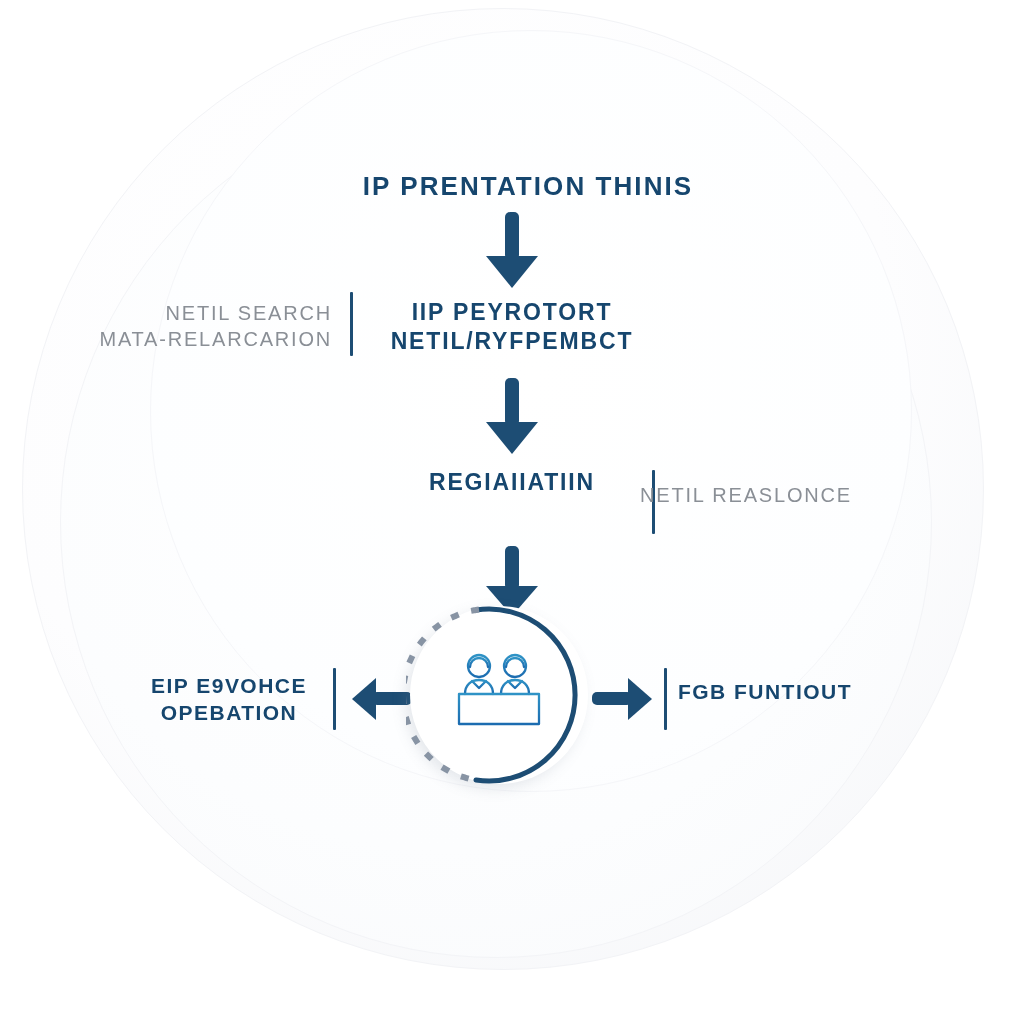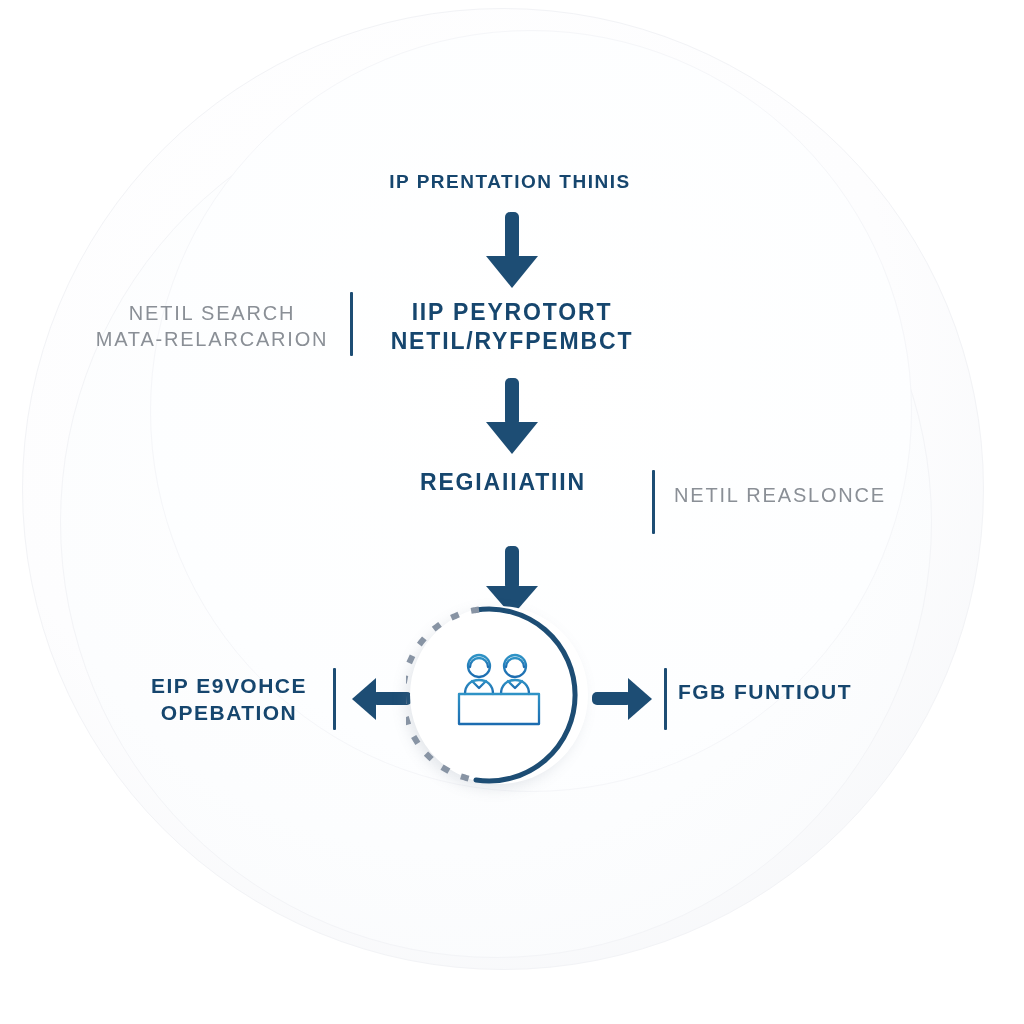--- a/index.html
+++ b/index.html
@@ -46,34 +46,34 @@
     position: absolute;
     text-align: center;
     color: #16466e;
     font-weight: bold;
     letter-spacing: 0.08em;
     line-height: 1.28;
     white-space: nowrap;
   }
   .node-text .line { display: block; }
 
-  #node-top        { left: 260px; top: 170px; width: 500px; font-size: 19px; }
+  #node-top        { left: 278px; top: 170px; width: 500px; font-size: 26px; }
   #node-second     { left: 320px; top: 298px; width: 384px; font-size: 23px; }
-  #node-third      { left: 311px; top: 468px; width: 384px; font-size: 23px; }
+  #node-third      { left: 320px; top: 468px; width: 384px; font-size: 23px; }
 
   .side-label {
     position: absolute;
     color: #8a8f96;
     font-weight: normal;
     letter-spacing: 0.09em;
     line-height: 1.32;
     font-size: 20px;
     white-space: nowrap;
   }
-  .side-label .line { display: block; text-align: center; }
+  .side-label .line { display: block; }
 
   #label-left-top  { left: 92px;  top: 300px; width: 240px; text-align: right; }
   #label-right-mid { left: 640px; top: 482px; width: 280px; text-align: left; }
 
   .branch-label {
     position: absolute;
     color: #16466e;
     font-weight: bold;
     letter-spacing: 0.07em;
     line-height: 1.3;

